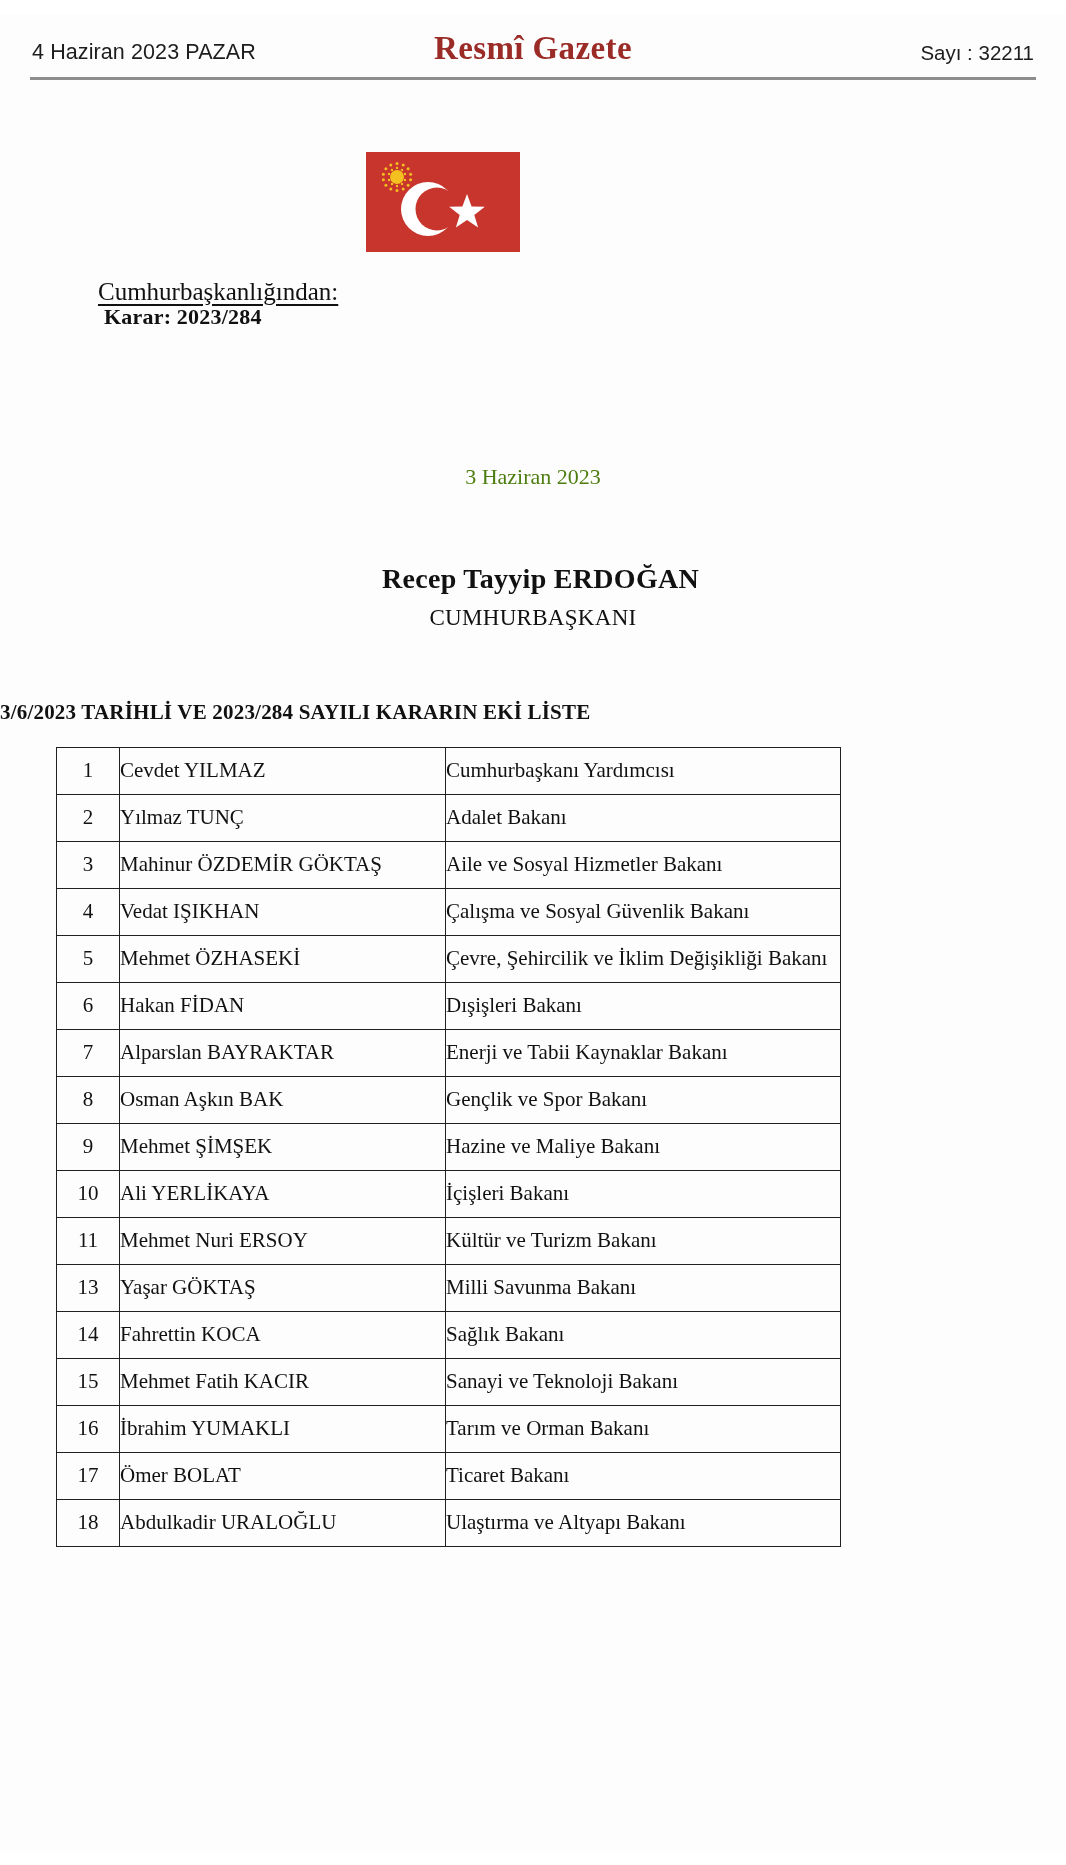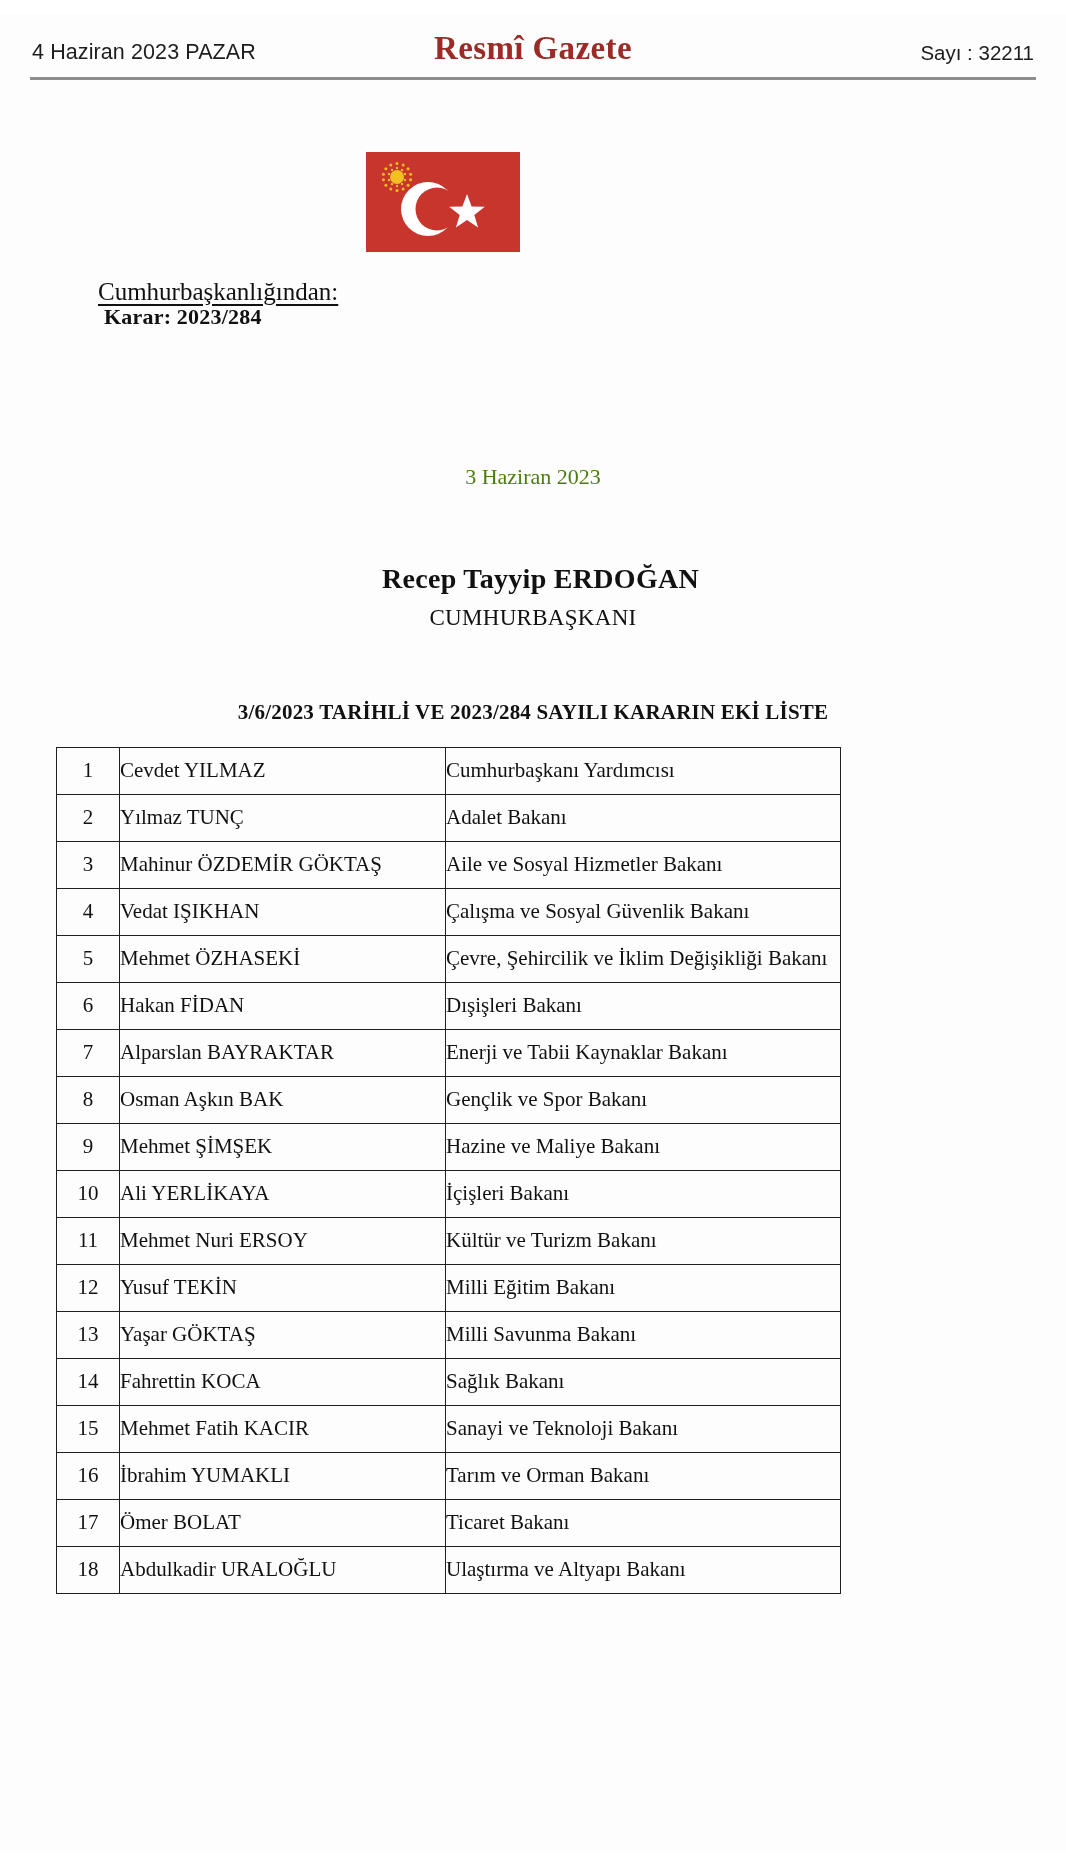--- a/index.html
+++ b/index.html
@@ -169,21 +169,21 @@
     color: #111;
     letter-spacing: 0.3px;
   }
 
   
   .list-heading {
     position: absolute;
     left: 0;
     right: 0;
     top: 686px;
-    text-align: center;
+    text-align: left;
     font-size: 21px;
     font-weight: bold;
     color: #111;
     letter-spacing: 0.2px;
   }
 
   
   .list-table-wrap {
     position: absolute;
     left: 56px;
@@ -342,25 +342,20 @@
               <td class="col-no">10</td>
               <td class="col-name">Ali YERLİKAYA</td>
               <td class="col-role">İçişleri Bakanı</td>
             </tr>
             <tr>
               <td class="col-no">11</td>
               <td class="col-name">Mehmet Nuri ERSOY</td>
               <td class="col-role">Kültür ve Turizm Bakanı</td>
             </tr>
             <tr>
-              <td class="col-no">12</td>
-              <td class="col-name">Yusuf TEKİN</td>
-              <td class="col-role">Milli Eğitim Bakanı</td>
-            </tr>
-            <tr>
               <td class="col-no">13</td>
               <td class="col-name">Yaşar GÖKTAŞ</td>
               <td class="col-role">Milli Savunma Bakanı</td>
             </tr>
             <tr>
               <td class="col-no">14</td>
               <td class="col-name">Fahrettin KOCA</td>
               <td class="col-role">Sağlık Bakanı</td>
             </tr>
             <tr>

